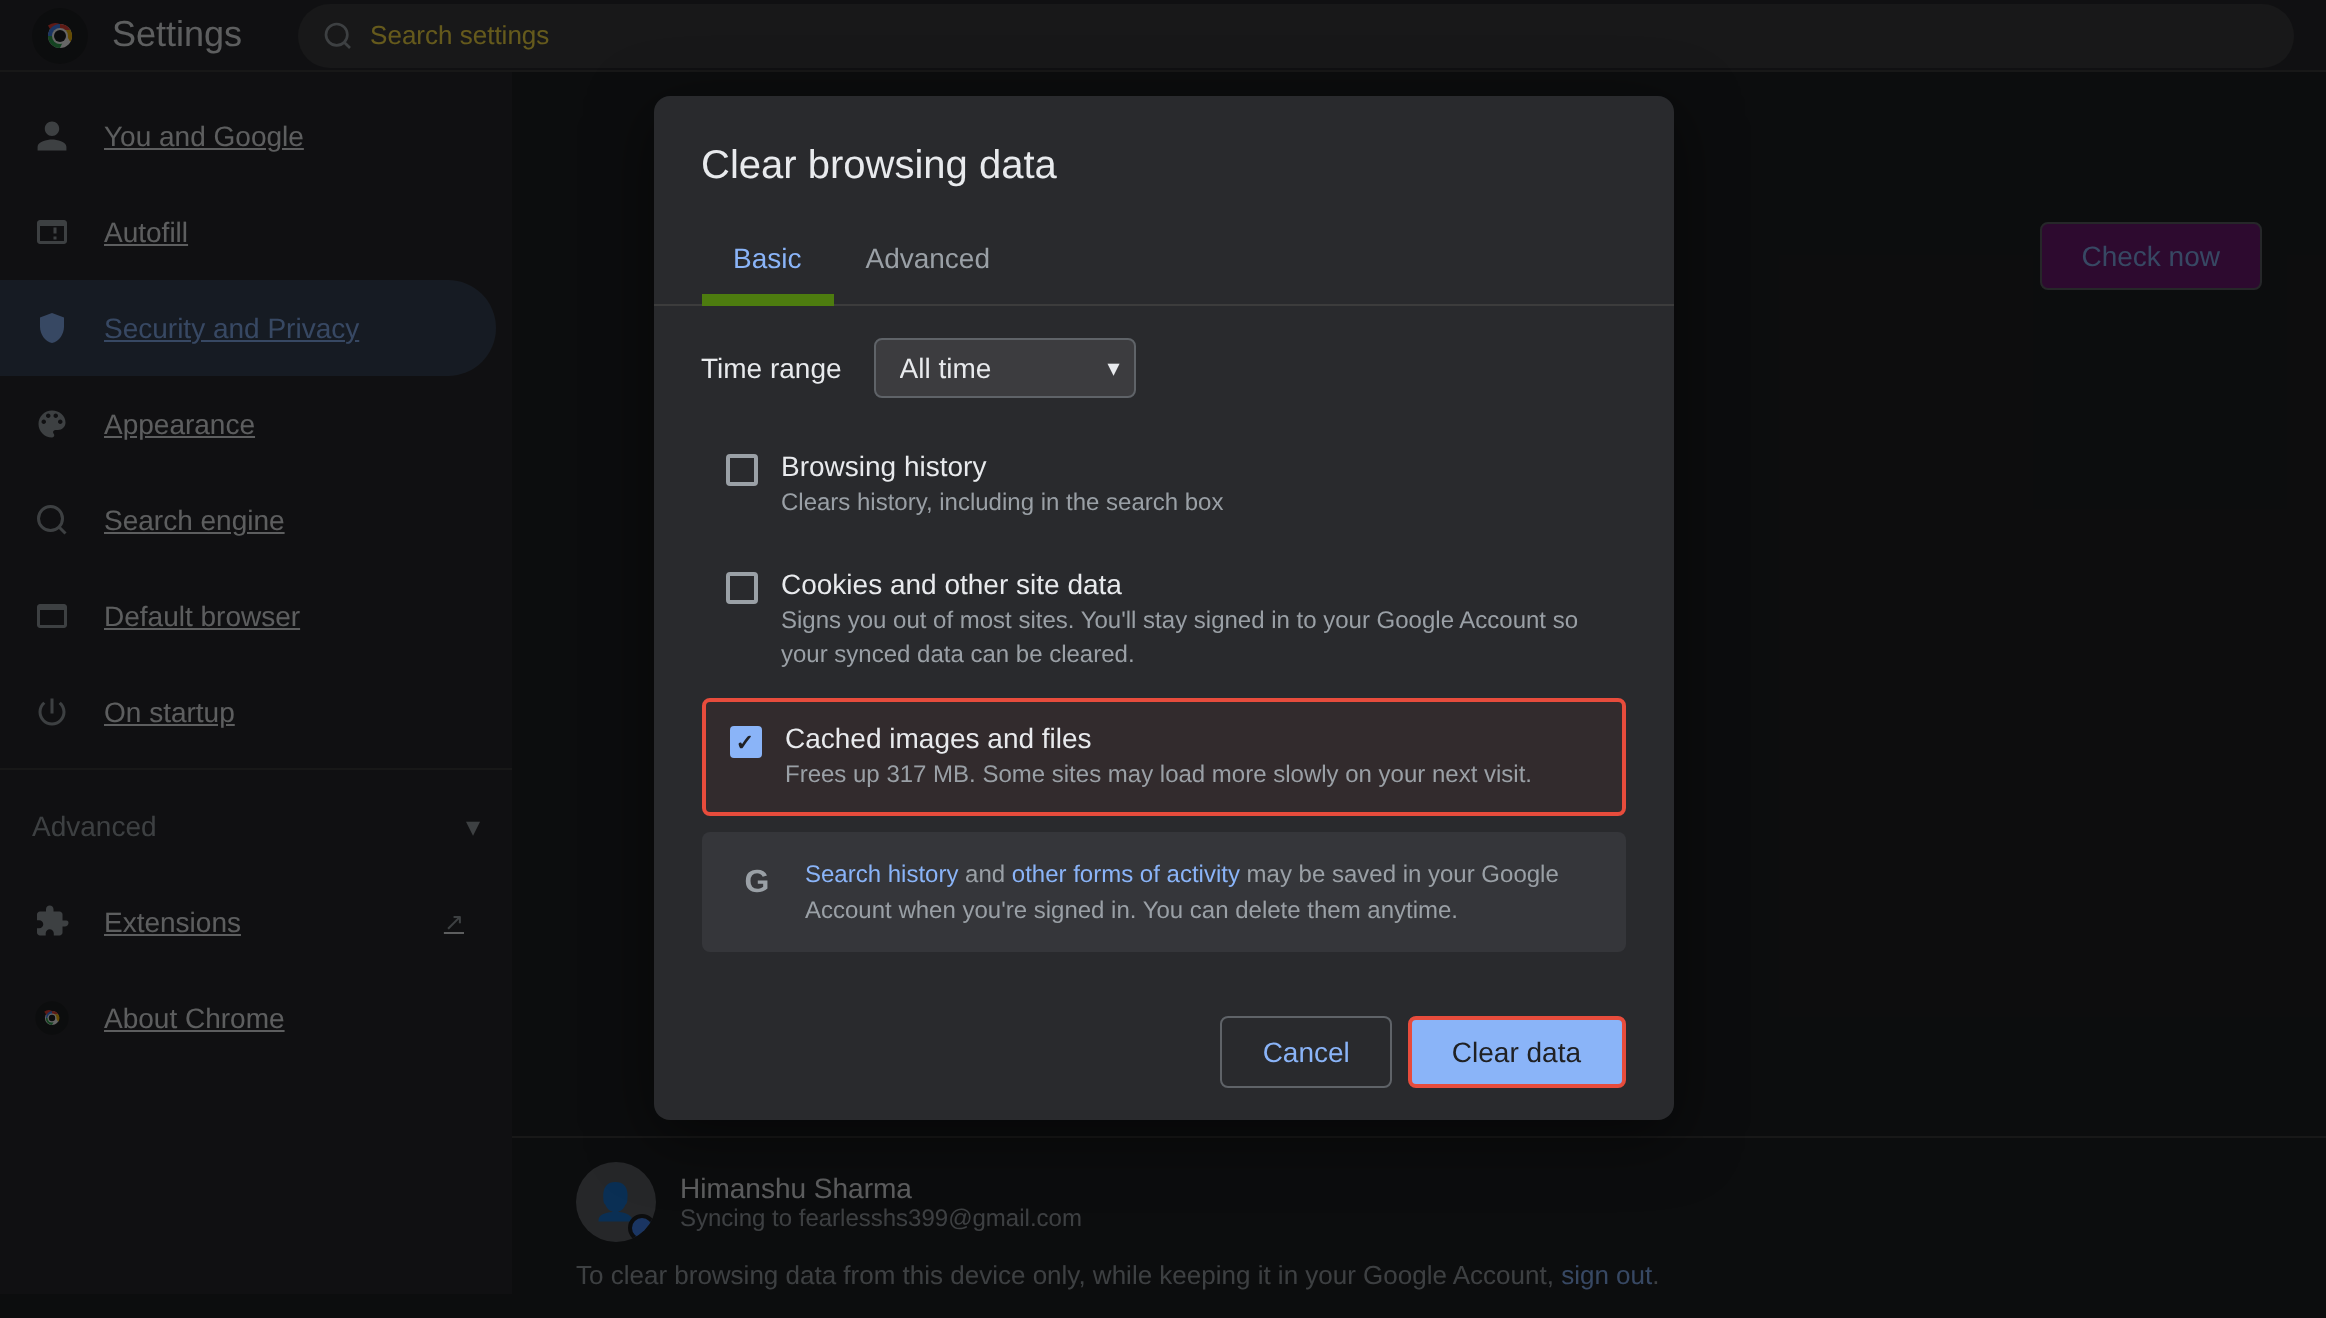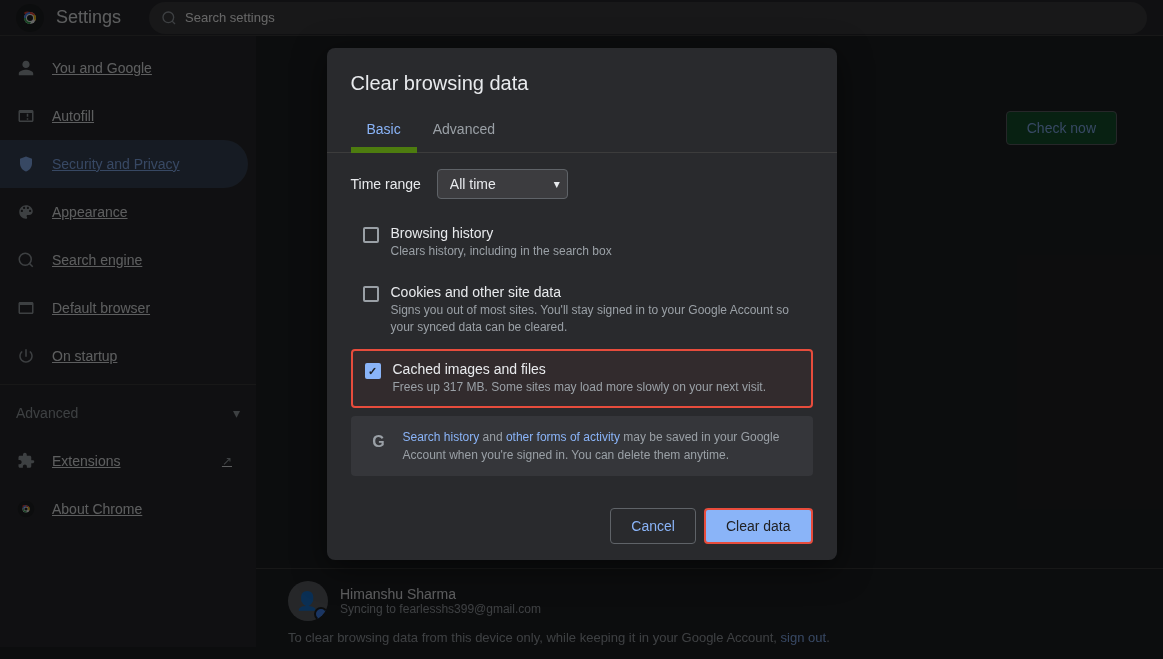--- a/index.html
+++ b/index.html
@@ -40,21 +40,21 @@
       background: #3c3c3f;
       border-radius: 16px;
       display: flex;
       align-items: center;
       padding: 0 12px;
       gap: 8px;
     }
     .search-icon-svg { color: #9aa0a6; }
     .search-input-display {
       font-size: 13px;
-      color: #ffffff;
+      color: #fde047;
     }
 
     
     .layout {
       display: flex;
       height: calc(659px - 48px);
     }
 
     
     .sidebar {
@@ -113,22 +113,22 @@
       background: #202124;
       padding: 24px 32px;
       overflow-y: auto;
       position: relative;
     }
 
     
     .check-now-btn {
       position: absolute;
       top: 75px;
-      right: 46px;
-      background: #14532d;
+      right: 32px;
+      background: #701a75;
       color: #8ab4f8;
       border: 1px solid #5f6368;
       border-radius: 4px;
       padding: 8px 20px;
       font-size: 14px;
       cursor: pointer;
     }
 
     
     .overlay {

